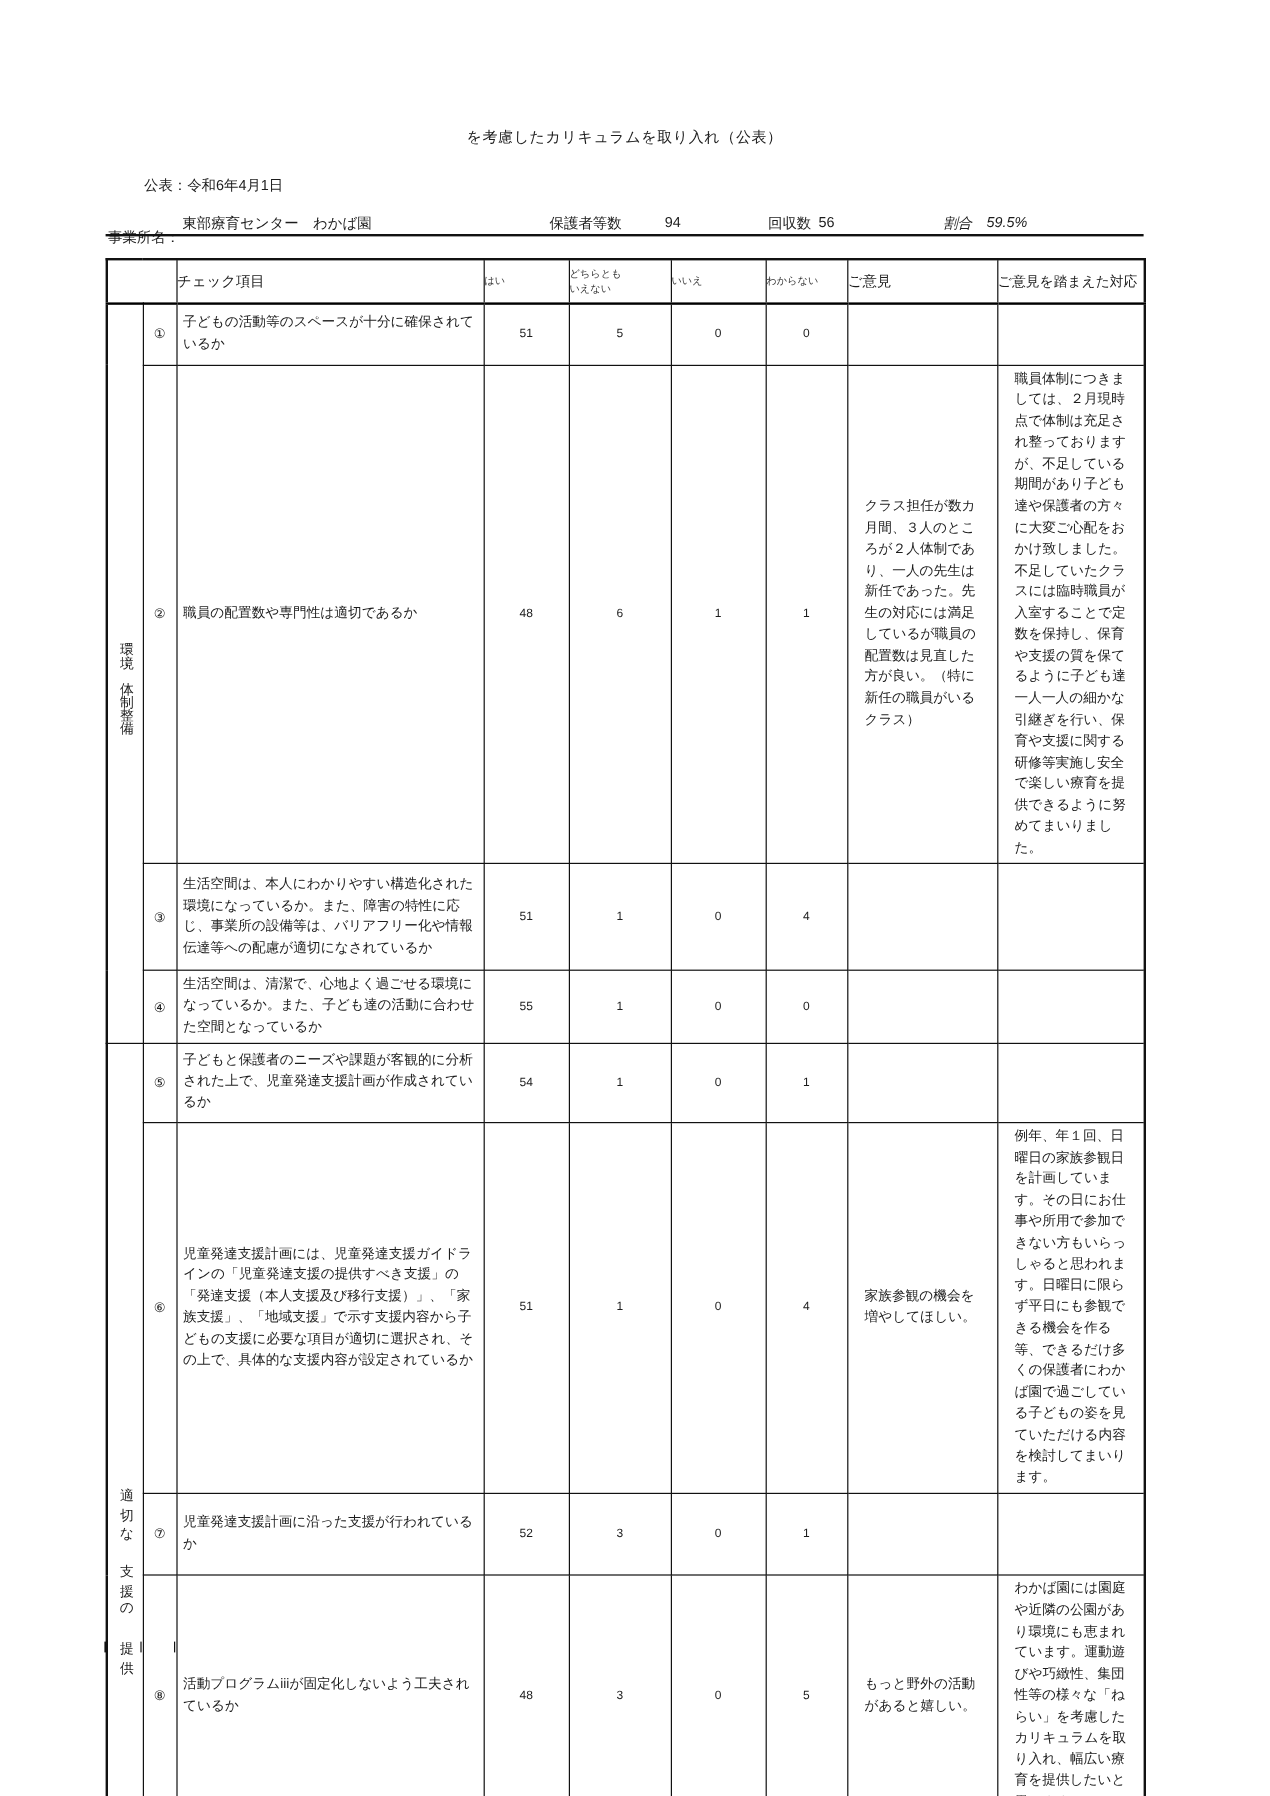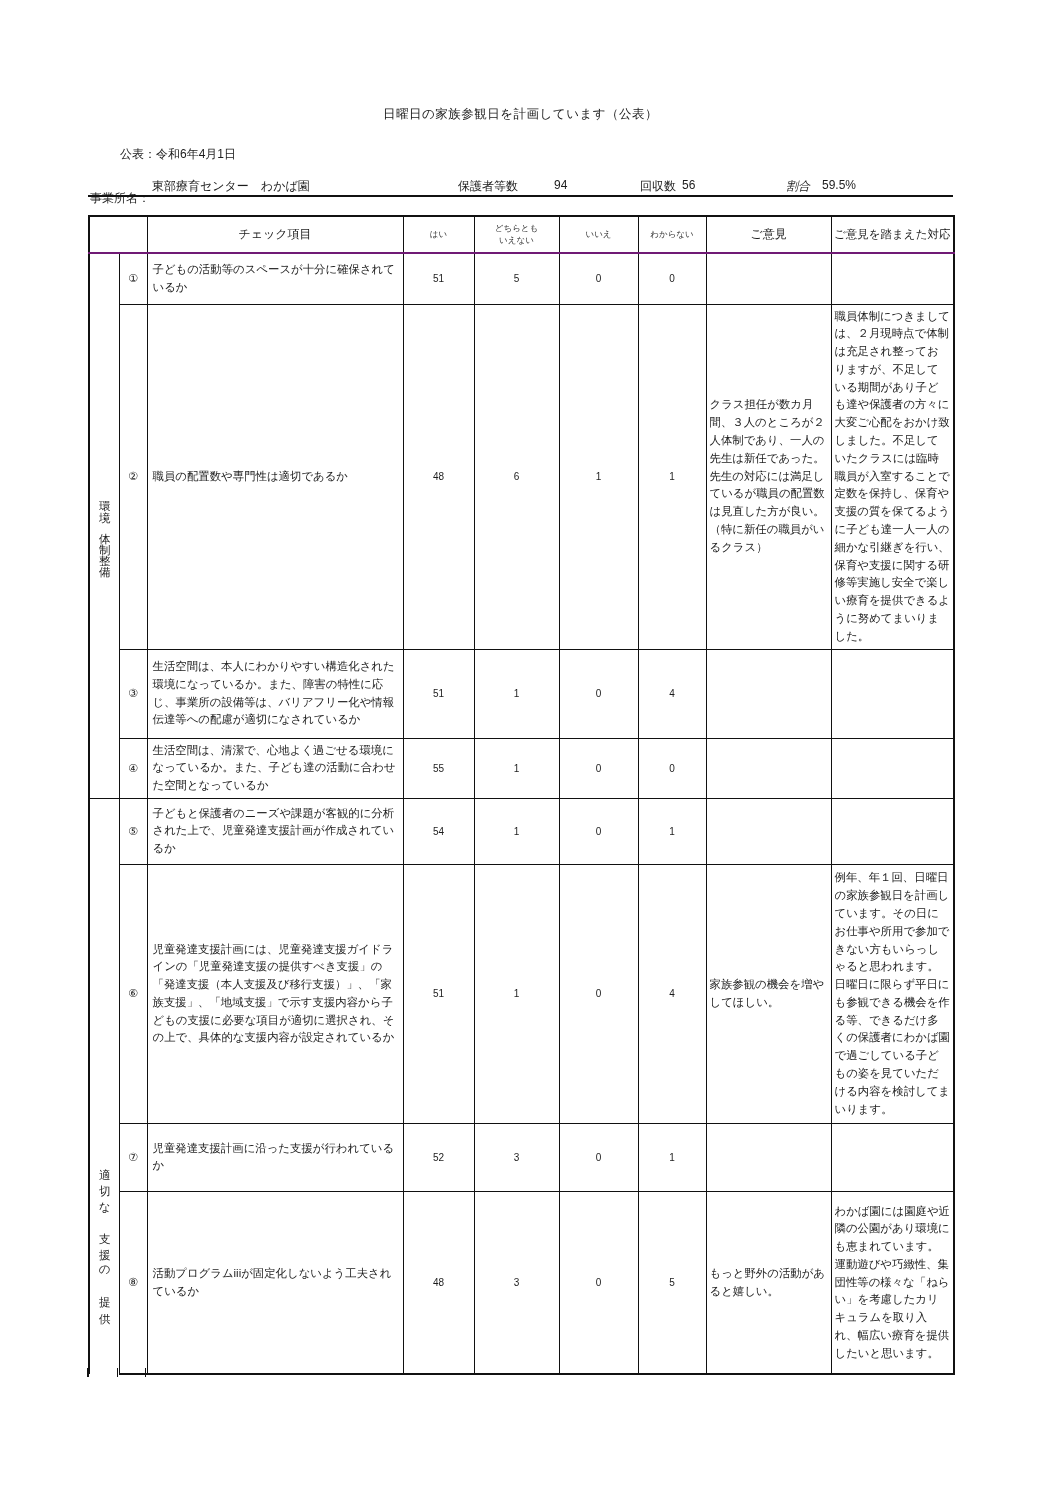--- a/index.html
+++ b/index.html
@@ -11,64 +11,64 @@
   .abs{position:absolute;}
   
   .doc-title{left:88px;top:106px;width:865px;text-align:center;font-size:12.5px;letter-spacing:.5px;}
   .publish{left:120px;top:146px;font-size:12px;}
   .office-row{left:88px;top:178px;width:865px;height:16px;font-size:12px;}
   .office-row span{position:absolute;white-space:nowrap;}
   .o-label{left:2px;margin-top:12px;}
   .o-name{left:64px;}
   .s1l{left:370px;} .s1v{left:466px;}
   .s2l{left:552px;} .s2v{left:594px;}
-  .s3l{left:698px;font-style:italic;} .s3v{left:734px;}
+  .s3l{left:698px;font-style:italic;} .s3v{left:734px;font-style:italic;}
   .rule{left:88px;top:195px;width:865px;height:2px;background:#111;}
   
   table.results{
     position:absolute;left:88px;top:215px;
     border-collapse:collapse;table-layout:fixed;
     border:2px solid #111;
   }
   col.c-cat{width:30px;} col.c-num{width:28px;} col.c-item{width:256px;}
   col.c-yes{width:71px;} col.c-nei{width:85px;} col.c-no{width:79px;}
   col.c-unk{width:68px;} col.c-com{width:125px;} col.c-res{width:123px;}
   th,td{border:1px solid #111;padding:0;vertical-align:middle;font-weight:normal;overflow:visible;}
-  thead th{border-bottom:2px solid #701a75;text-align:center;}
+  thead th{border-bottom:2px solid #000000;text-align:left;}
   th.h-item,th.h-com{font-size:12px;}
   th.h-res{font-size:11.5px;}
   th.h-small{font-size:8.5px;line-height:1.35;white-space:pre-line;color:#333;}
   tr.hr0{height:37px;} tr.hr1{height:51px;} tr.hr2{height:345px;}
   tr.hr3{height:89px;} tr.hr4{height:55px;} tr.hr5{height:66px;}
   tr.hr6{height:259px;} tr.hr7{height:68px;} tr.hr8{height:183px;}
   td.num{text-align:center;font-size:11px;}
   td.item{font-size:11.4px;line-height:1.56;text-align:left;padding:3px 5px;}
   td.cnt{text-align:center;font-size:10px;}
-  td.comment,td.resp{font-size:11.4px;line-height:1.56;text-align:left;padding:3px 3px;}
+  td.comment,td.resp{font-size:11.4px;line-height:1.56;text-align:left;padding:3px 14px;}
   td.cat{text-align:center;}
   .vtext{
     display:inline-block;writing-mode:vertical-rl;text-orientation:upright;
     font-size:11.5px;letter-spacing:11px;margin-bottom:-11px;white-space:nowrap;
   }
   td.cat2{position:relative;border-bottom:hidden;}
   td.cat2 .vtext2{
     position:absolute;top:360px;left:50%;transform:translateX(-50%);
     writing-mode:vertical-rl;text-orientation:upright;
     font-size:11.5px;letter-spacing:17px;white-space:nowrap;
   }
   
   .stub{background:#111;top:1368px;height:9px;}
   .stub-a{left:87px;width:2px;}
   .stub-b{left:117px;width:1px;}
   .stub-c{left:145px;width:1px;}
 </style>
 </head>
 <body>
 
-<div class="abs doc-title">日曜日の家族参観日を計画しています（公表）</div>
+<div class="abs doc-title">を考慮したカリキュラムを取り入れ（公表）</div>
 <div class="abs publish">公表：令和6年4月1日</div>
 
 <div class="abs office-row">
   <span class="o-label">事業所名：</span>
   <span class="o-name">東部療育センター　わかば園</span>
   <span class="s1l">保護者等数</span>
   <span class="s1v">94</span>
   <span class="s2l">回収数</span>
   <span class="s2v">56</span>
   <span class="s3l">割合</span>

